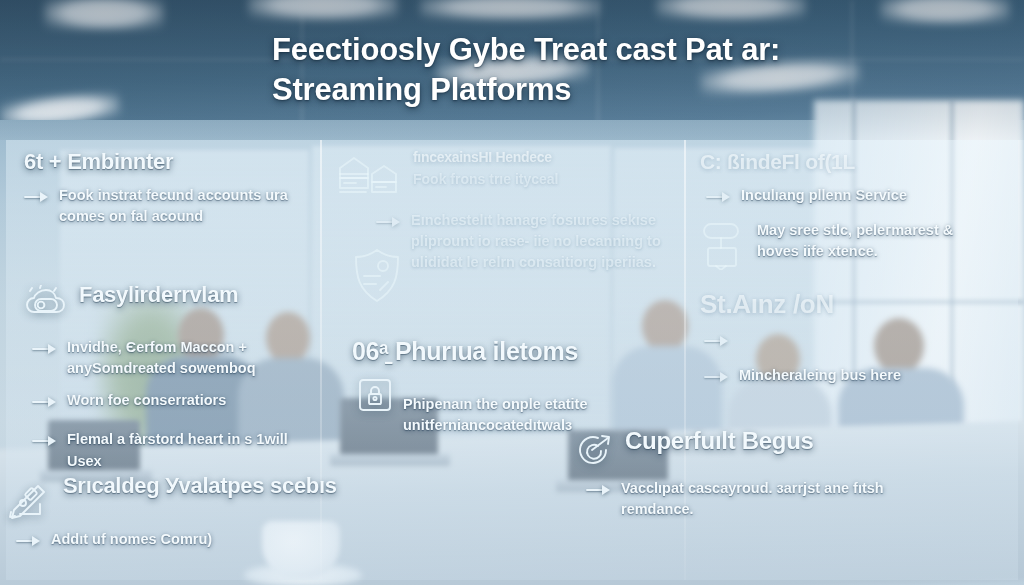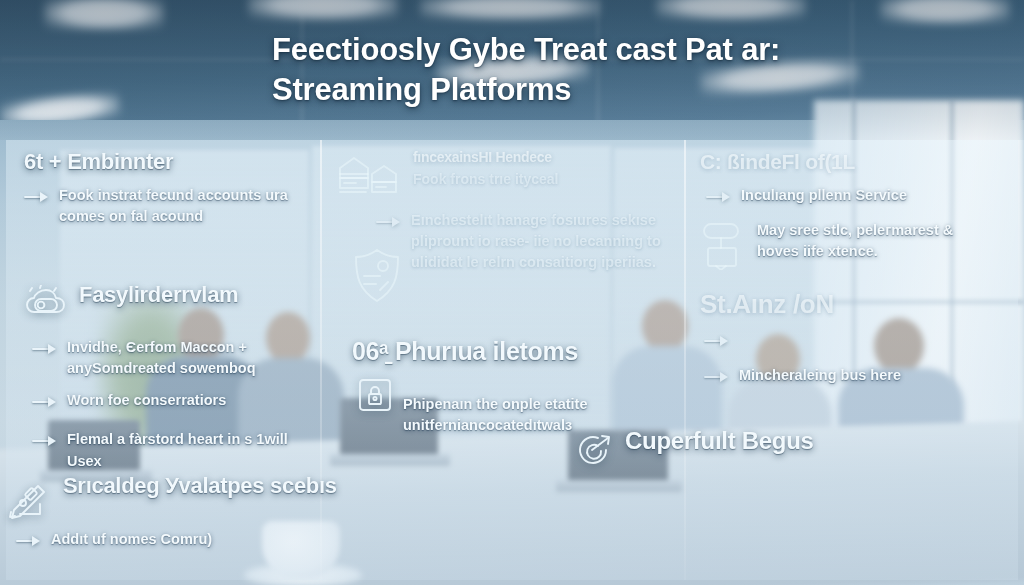--- a/index.html
+++ b/index.html
@@ -459,15 +459,19 @@
           <path d="M26 8A13 13 0 1 0 34 20"></path>
           <path d="M26 16a7 7 0 1 0 3 5"></path>
           <path d="M20 20l16-12"></path>
           <path d="M30 6l7 1-1 7"></path>
         </svg>
       </span>
       <div style="flex:1;">
         <div class="bhead" style="font-size:24px;">Cuperfuılt Begus</div>
       </div>
     </div>
+    <div class="bullet" style="margin-left:14px;margin-top:8px;">
+      <span class="arrow"></span>
+      <span class="btext" style="max-width:268px;">Vacclıpat cascayroud. зarrјst ane fıtsh remdance.</span>
+    </div>
   </div>
 
 </div>
 
 </body></html>

